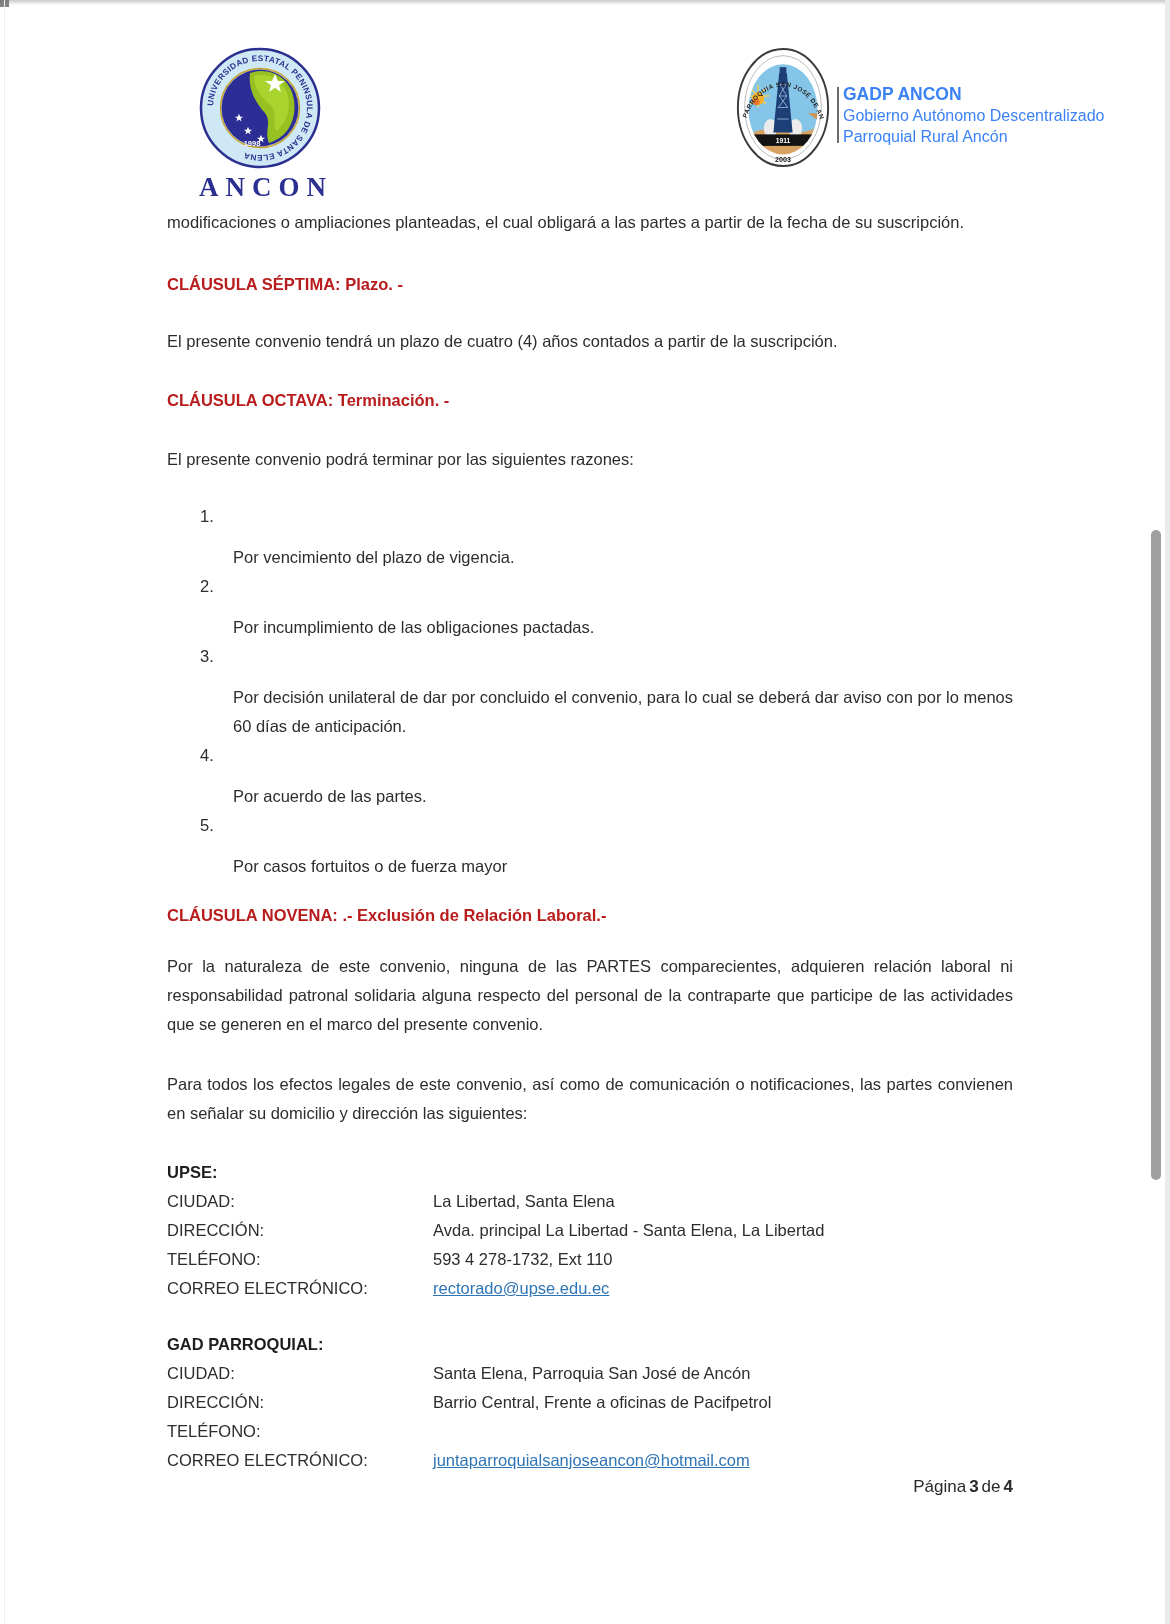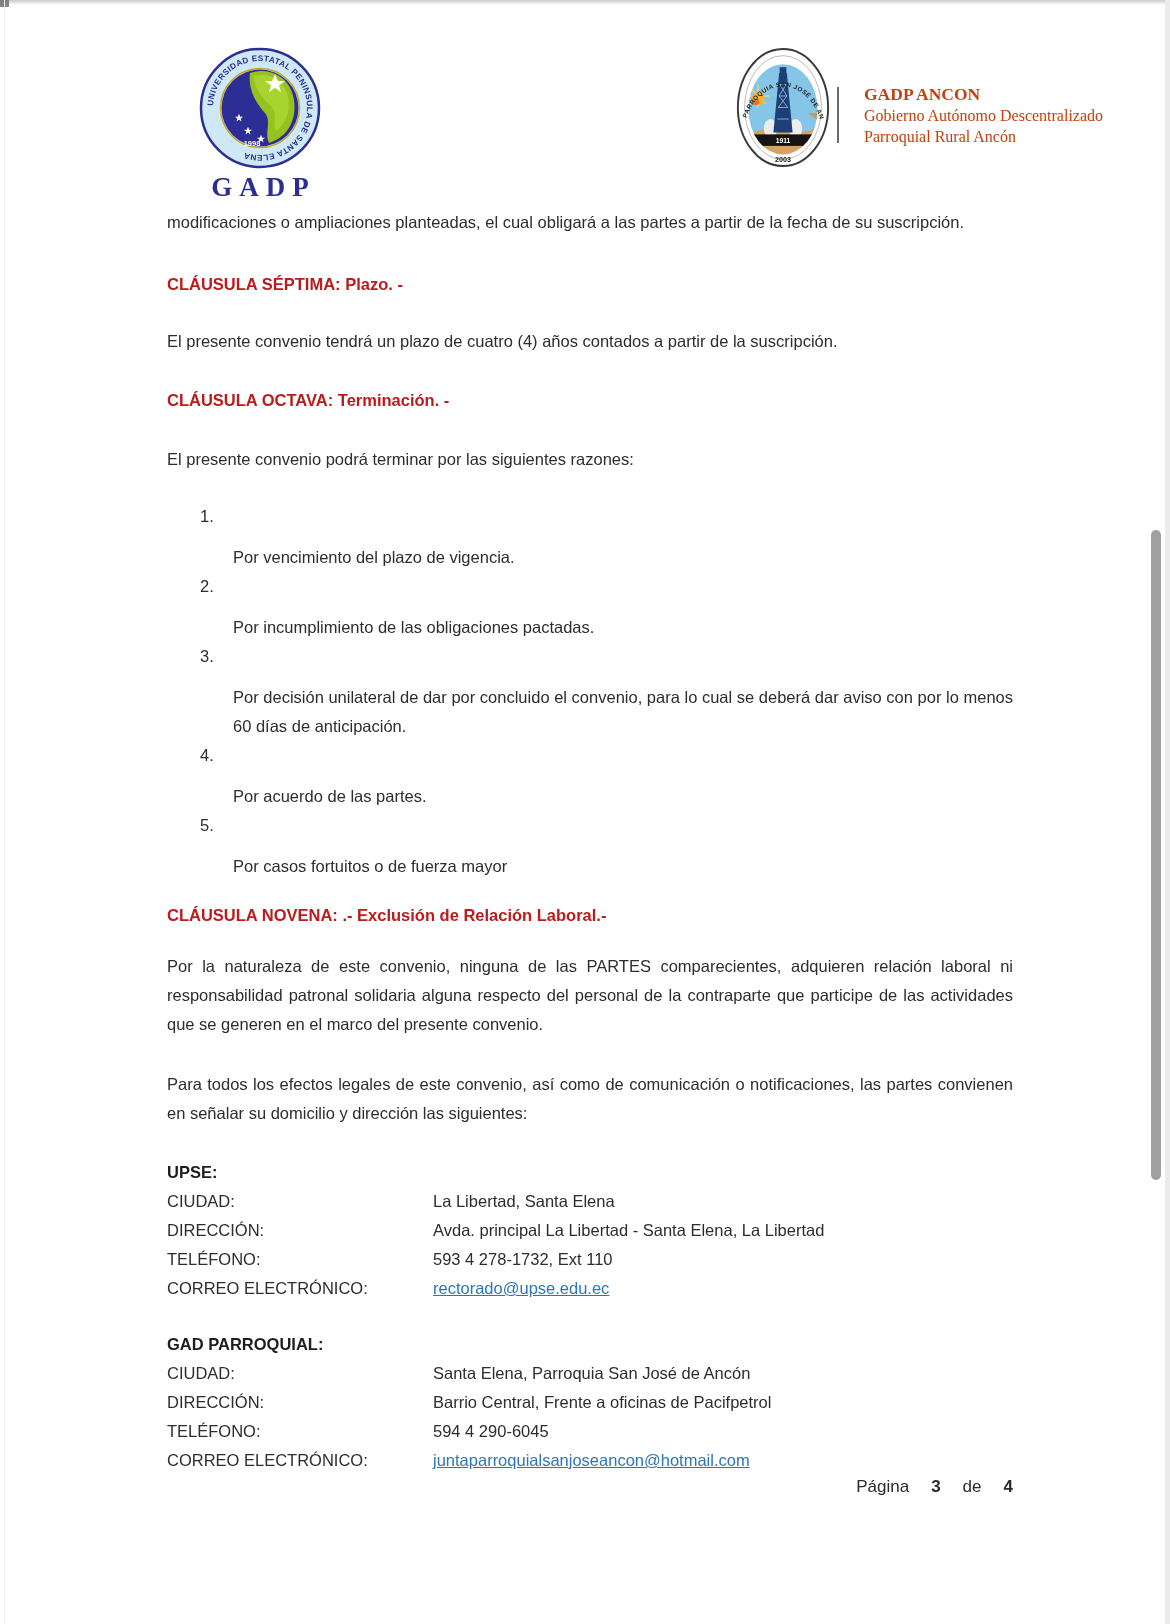--- a/index.html
+++ b/index.html
@@ -21,22 +21,22 @@
   .right-track { position: absolute; right: 0; top: 0; width: 5px; height: 100%; background: #ebebeb; }
   .scroll-thumb { position: absolute; left: 1151px; top: 530px; width: 10px; height: 650px;
     background: #a0a0a0; border-radius: 6px; }
 
   
   .upse-logo { position: absolute; left: 192px; top: 46px; width: 136px; text-align: center; }
   .upse-wordmark { margin-top: -2px; font-family: "Liberation Serif", serif; font-weight: bold;
     font-size: 27px; color: #2b2f90; letter-spacing: 7px; padding-left: 7px; }
   .ancon-seal { position: absolute; left: 735px; top: 46px; }
   .gadp-sep { position: absolute; left: 837px; top: 87px; width: 2px; height: 56px; background: #6b6b6b; }
-  .gadp-text { position: absolute; left: 864px; top: 84px; width: 290px;
-    font-family: Liberation Serif, serif; color: #c2410c; line-height: 21px; font-size: 16px; }
+  .gadp-text { position: absolute; left: 843px; top: 84px; width: 290px;
+    font-family: Liberation Sans, sans-serif; color: #3b82f6; line-height: 21px; font-size: 16px; }
   .gadp-title { font-weight: bold; font-size: 17.5px; }
 
   
   .content { position: absolute; left: 167px; top: 208px; width: 846px;
     font-size: 16.5px; line-height: 29px; }
   .para { margin: 0 0 33px 0; }
   .justify { text-align: justify; }
   .p-tight { margin-bottom: 29px; }
   h3.clause { margin: 0 0 28px 0; font-size: 16.5px; font-weight: bold; color: #b91c1c; line-height: 29px; }
   .list { margin: 0 0 20px 0; }
@@ -50,21 +50,21 @@
   .mb31 { margin-bottom: 31px !important; }
 
   .contact { margin-bottom: 27px; }
   .c-title { font-weight: bold; color: #1d1d1d; line-height: 29px; }
   .crow { display: flex; line-height: 29px; }
   .clabel { flex: none; width: 266px; }
   .cvalue { flex: 1; }
   a.link { color: var(--link-color, #2e75b6); text-decoration: underline; cursor: pointer; }
 
   .footer { position: absolute; top: 1472px; right: 157px; font-size: 17px; line-height: 29px;
-    display: flex; gap: 22px; color: #2a2a2a; }
+    display: flex; gap: 3px; color: #2a2a2a; }
   .footer .bold { font-weight: bold; }
 
   svg text { font-family: "Liberation Sans", "DejaVu Sans", sans-serif; }
 </style>
 </head>
 <body>
 
 <div class="page">
 
   <div class="top-edge"></div>
@@ -84,21 +84,21 @@
       <path d="M 62,30 C 76,26 92,33 96,50 C 99,64 94,78 84,85 C 80,76 86,68 79,60 C 70,52 62,42 62,30 Z" fill="#a9d42e"></path>
       <path transform="translate(83,38) scale(1.0)" fill="#ffffff" d="M0,-10 L2.94,-3.09 10,-3.09 4.05,1.18 5.88,8.09 0,3.82 -5.88,8.09 -4.05,1.18 -10,-3.09 -2.94,-3.09 Z"></path>
       <path transform="translate(47,72) scale(0.42)" fill="#ffffff" d="M0,-10 L2.94,-3.09 10,-3.09 4.05,1.18 5.88,8.09 0,3.82 -5.88,8.09 -4.05,1.18 -10,-3.09 -2.94,-3.09 Z"></path>
       <path transform="translate(56,85) scale(0.42)" fill="#ffffff" d="M0,-10 L2.94,-3.09 10,-3.09 4.05,1.18 5.88,8.09 0,3.82 -5.88,8.09 -4.05,1.18 -10,-3.09 -2.94,-3.09 Z"></path>
       <path transform="translate(69,93) scale(0.42)" fill="#ffffff" d="M0,-10 L2.94,-3.09 10,-3.09 4.05,1.18 5.88,8.09 0,3.82 -5.88,8.09 -4.05,1.18 -10,-3.09 -2.94,-3.09 Z"></path>
       <text font-size="8.2" font-weight="bold" fill="#2b2f90" letter-spacing="0.4">
         <textPath href="#upse-ring" startOffset="2">UNIVERSIDAD ESTATAL PENINSULA DE SANTA ELENA</textPath>
       </text>
       <text x="60" y="100" font-size="7.5" fill="#ffffff" font-weight="bold" text-anchor="middle">1998</text>
     </svg>
-    <div class="upse-wordmark">GADP</div>
+    <div class="upse-wordmark">ANCON</div>
   </div>
 
   <div class="ancon-seal">
     <svg width="96" height="123" viewBox="0 0 100 128">
       <defs>
         <path id="ancon-arc" d="M 11,78 A 42,57 0 0 1 89,78"></path>
         <clipPath id="ancon-clip">
             <ellipse cx="50" cy="66" rx="36" ry="47"></ellipse>
           </clipPath>
       </defs>
@@ -210,21 +210,20 @@
       <div class="crow">
         <span class="clabel">CIUDAD:</span>
         <span class="cvalue">Santa Elena, Parroquia San José de Ancón</span>
       </div>
       <div class="crow">
         <span class="clabel">DIRECCIÓN:</span>
         <span class="cvalue">Barrio Central, Frente a oficinas de Pacifpetrol</span>
       </div>
       <div class="crow">
         <span class="clabel">TELÉFONO:</span>
-        <span class="cvalue">594 4 290-6045</span>
       </div>
       <div class="crow">
         <span class="clabel">CORREO ELECTRÓNICO:</span>
         <a class="cvalue link">juntaparroquialsanjoseancon@hotmail.com</a>
       </div>
     </section>
 
   </main>
 
   <div class="footer">

